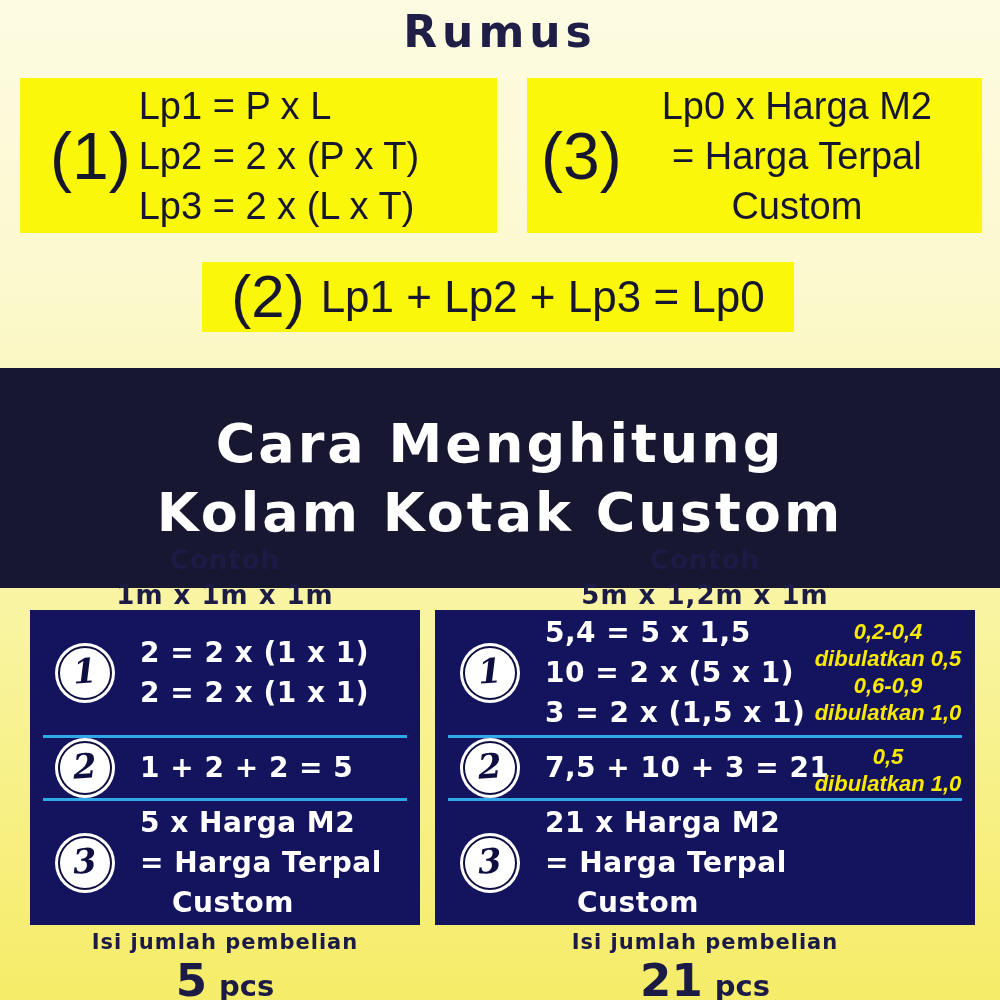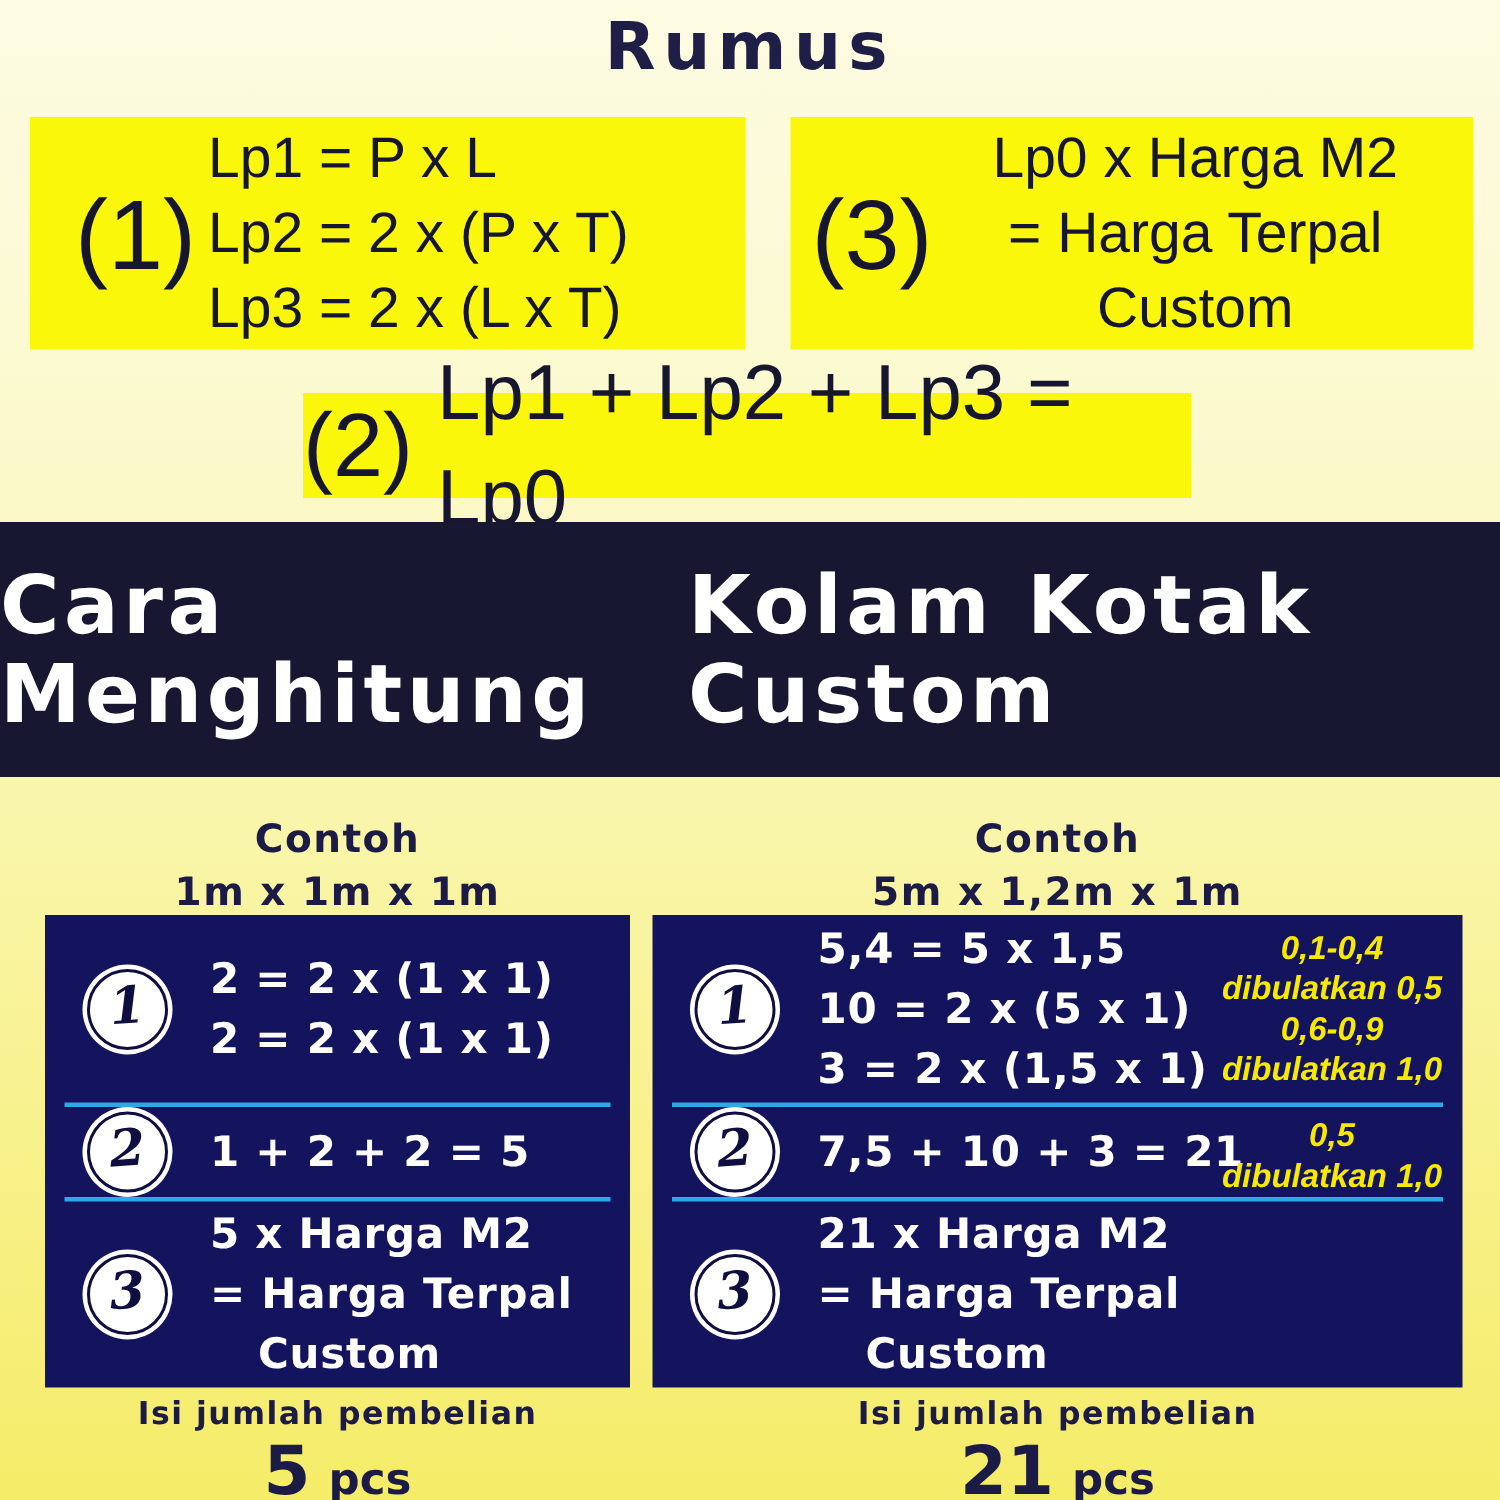--- a/index.html
+++ b/index.html
@@ -19,25 +19,25 @@
   .fnum  { font-family:"Liberation Sans", sans-serif; font-weight:400; font-size:66px; color:#16162E; line-height:1; }
   .flines{ font-family:"Liberation Sans", sans-serif; font-weight:400; font-size:38px; line-height:50px; color:#16162E; }
   #fbox1 { left:20px;  top:78px;  width:477px; height:155px; }
   #fbox1 .fnum  { margin-left:30px; }
   #fbox1 .flines{ margin-left:8px; }
   #fbox3 { left:527px; top:78px;  width:455px; height:155px; }
   #fbox3 .fnum  { margin-left:14px; }
   #fbox3 .flines{ flex:1; text-align:center; margin-right:10px; }
   #fbox2 { left:202px; top:262px; width:592px; height:70px; justify-content:center; }
   #fbox2 .fnum  { font-size:60px; }
-  #fbox2 .flines{ margin-left:16px; font-size:52px; line-height:70px; }
+  #fbox2 .flines{ margin-left:16px; font-size:44px; line-height:70px; }
   
   .banner {
-    position:absolute; left:0; top:348px; width:1000px; height:170px; background:#171732;
-    display:flex; flex-direction:row; align-items:center; justify-content:center; gap:10px;
+    position:absolute; left:0; top:368px; width:1000px; height:220px; background:#171732;
+    display:flex; flex-direction:column; align-items:center; justify-content:center; gap:10px;
   }
   .banner-line {
     color:#FFFFFF; font-family:"DejaVu Sans", sans-serif; font-weight:bold;
     font-size:54px; letter-spacing:3px; line-height:1.1;
   }
   
   .exheader { position:absolute; text-align:center; color:#1B1B46;
     font-family:"DejaVu Sans", sans-serif; font-weight:bold; font-size:26px; letter-spacing:1px; }
   .exheader .dims { margin-top:5px; }
   #exheader-left  { left:30px;  top:545px; width:390px; }
@@ -194,21 +194,21 @@
           </div>
       </div>
       <div class="eqlines">
         <div>21 x Harga M2</div>
         <div>= Harga Terpal</div>
         <div class="indent">Custom</div>
       </div>
     </div>
 
     <div class="notes" id="notes1">
-      <div>0,1-0,4</div>
+      <div>0,2-0,4</div>
       <div>dibulatkan 0,5</div>
       <div>0,6-0,9</div>
       <div>dibulatkan 1,0</div>
     </div>
     <div class="notes" id="notes2">
       <div>0,5</div>
       <div>dibulatkan 1,0</div>
     </div>
   </div>
 

